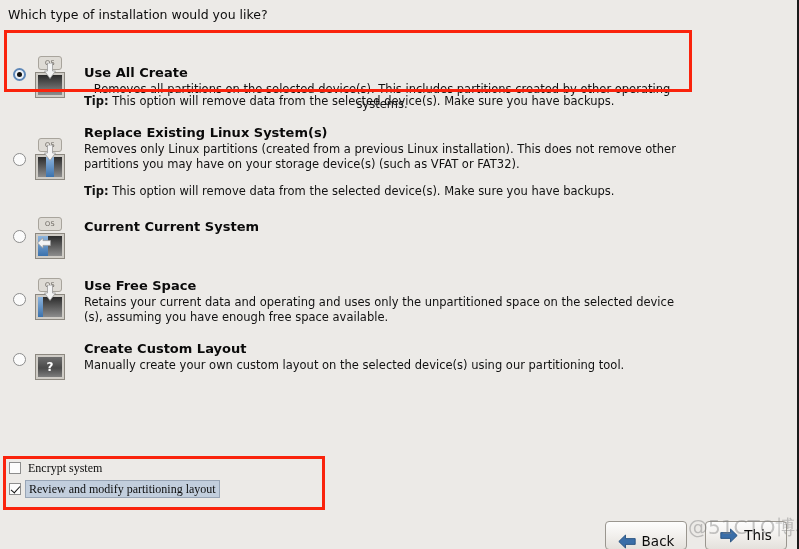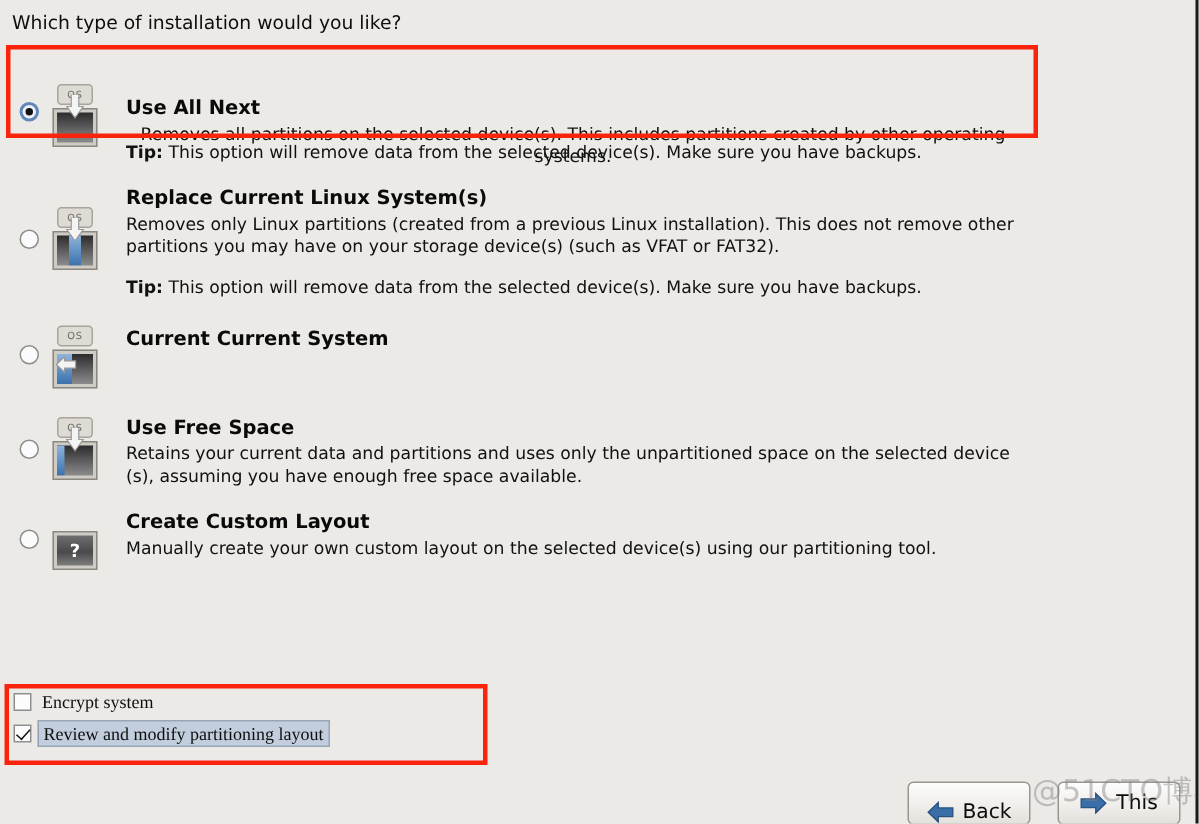--- a/index.html
+++ b/index.html
@@ -256,21 +256,21 @@
     <div class="disk-icon" style="left:33px;top:26px;">
       <div class="disk-os-tab">OS</div>
       <div class="disk-body">
         <div class="disk-inner"></div>
       </div>
       <svg class="disk-arrow" viewBox="0 0 12 17">
         <polygon points="3.5,0 8.5,0 8.5,8 11.5,8 6,15.5 0.5,8 3.5,8" fill="#f4f4f4" stroke="#9a9a9a" stroke-width="0.8"></polygon>
       </svg>
     </div>
 
-    <div class="opt-title" style="left:84px;top:35px;">Use All Next</div>
+    <div class="opt-title" style="left:84px;top:35px;">Use All Create</div>
     <div class="opt-desc" style="left:84px;top:52px;width:596px;text-align:center;">Removes all partitions on the selected device(s).  This includes partitions created by other operating systems.</div>
   </div>
   <div class="opt-tip" style="left:84px;top:94px;">
     <b>Tip:</b>
     <span>This option will remove data from the selected device(s).  Make sure you have backups.</span>
   </div>
 
   <div class="red-box" style="left:4px;top:30px;width:688px;height:62px;"></div>
 
   <div class="option-row" style="top:120px;height:50px;">
@@ -281,21 +281,21 @@
       <div class="disk-body">
         <div class="disk-inner">
           <div class="disk-fill" style="left:32%;width:34%;"></div>
         </div>
       </div>
       <svg class="disk-arrow" viewBox="0 0 12 17">
         <polygon points="3.5,0 8.5,0 8.5,8 11.5,8 6,15.5 0.5,8 3.5,8" fill="#f4f4f4" stroke="#9a9a9a" stroke-width="0.8"></polygon>
       </svg>
     </div>
 
-    <div class="opt-title" style="left:84px;top:5px;">Replace Current Linux System(s)</div>
+    <div class="opt-title" style="left:84px;top:5px;">Replace Existing Linux System(s)</div>
     <div class="opt-desc" style="left:84px;top:22px;width:600px;">Removes only Linux partitions (created from a previous Linux installation).  This does not remove other partitions you may have on your storage device(s) (such as VFAT or FAT32).</div>
   </div>
   <div class="opt-tip" style="left:84px;top:184px;">
     <b>Tip:</b>
     <span>This option will remove data from the selected device(s).  Make sure you have backups.</span>
   </div>
 
   <div class="option-row" style="top:218px;height:46px;">
     <div class="opt-radio" style="left:13px;top:12px;"></div>
 
@@ -323,21 +323,21 @@
         <div class="disk-inner">
           <div class="disk-fill" style="left:0;width:22%;"></div>
         </div>
       </div>
       <svg class="disk-arrow" viewBox="0 0 12 17">
         <polygon points="3.5,0 8.5,0 8.5,8 11.5,8 6,15.5 0.5,8 3.5,8" fill="#f4f4f4" stroke="#9a9a9a" stroke-width="0.8"></polygon>
       </svg>
     </div>
 
     <div class="opt-title" style="left:84px;top:-2px;">Use Free Space</div>
-    <div class="opt-desc" style="left:84px;top:15px;width:600px;">Retains your current data and partitions and uses only the unpartitioned space on the selected device (s), assuming you have enough free space available.</div>
+    <div class="opt-desc" style="left:84px;top:15px;width:600px;">Retains your current data and operating and uses only the unpartitioned space on the selected device (s), assuming you have enough free space available.</div>
   </div>
 
   <div class="option-row" style="top:340px;height:40px;">
     <div class="opt-radio" style="left:13px;top:13px;"></div>
 
     <div class="q-icon" style="left:35px;top:14px;">
       <div class="q-inner">?</div>
     </div>
 
     <div class="opt-title" style="left:84px;top:1px;">Create Custom Layout</div>

